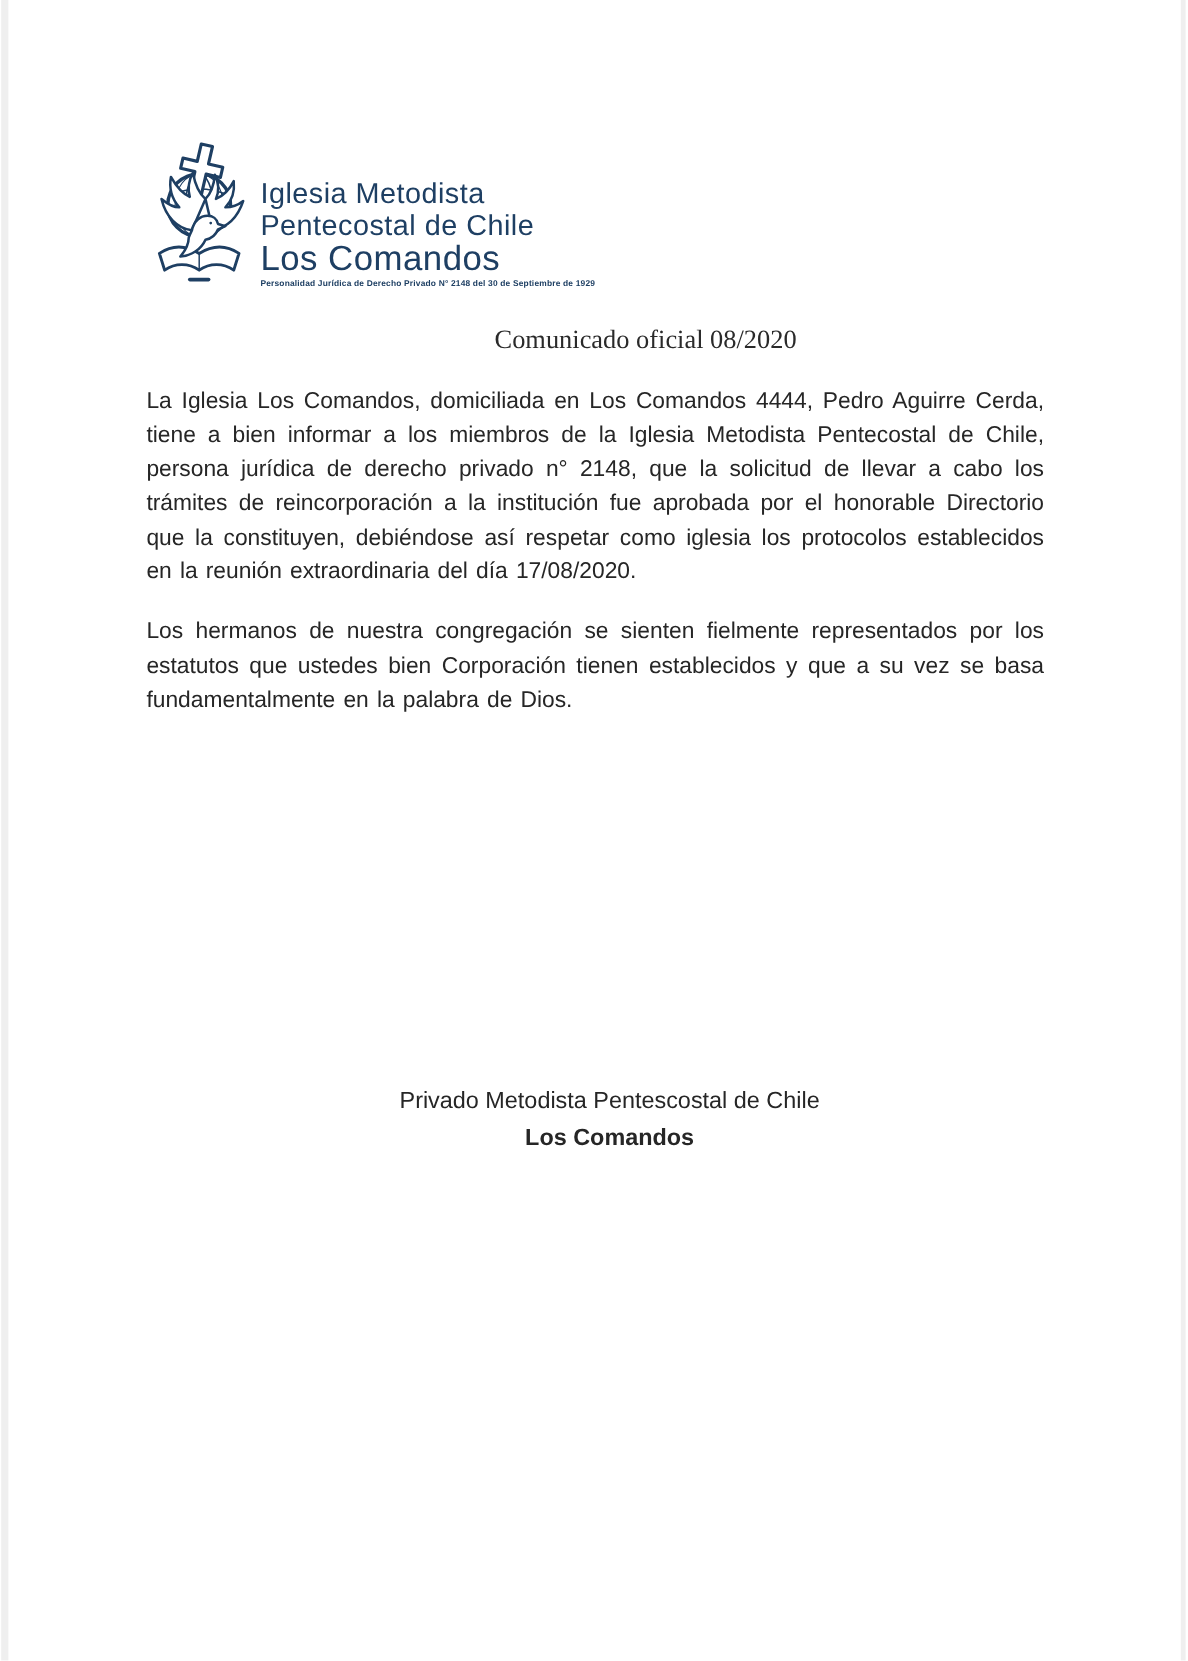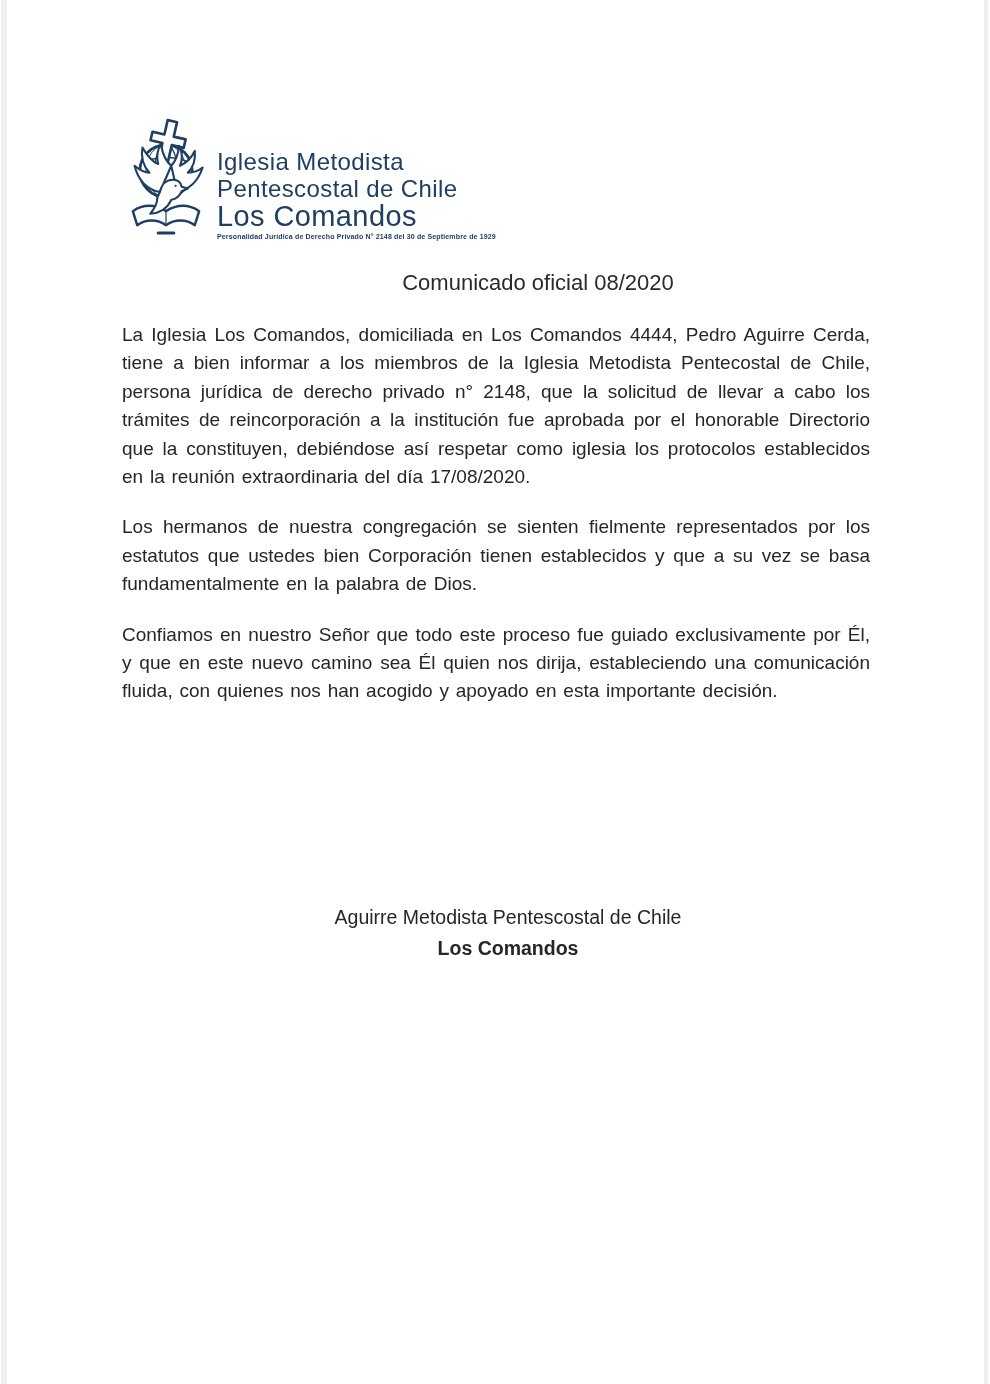--- a/index.html
+++ b/index.html
@@ -62,20 +62,21 @@
     position: absolute;
     top: 270px;
     left: 122px;
     width: 748px;
     margin: 0;
     text-align: center;
     font-size: 22px;
     font-weight: 400;
     color: #2a2a2a;
     transform: translateX(42px);
+    font-family: Liberation Serif, serif;
   }
   .doc-body {
     position: absolute;
     top: 321px;
     left: 122px;
     width: 748px;
     font-size: 19px;
     line-height: 28.4px;
     text-align: justify;
     text-justify: inter-word;
@@ -126,32 +127,31 @@
         <path d="M46 133 H64" stroke-width="3.5"></path>
 
         <path d="M48 86 C34 84 23 73 19 56 C25 61 30 64 36 64 C29 56 26 46 28 35 C33 44 39 51 46 54 C44 46 45 38 49 31 C51 42 55 51 61 56 Z" stroke-width="2.4" fill="#ffffff"></path>
         <path d="M61 56 C66 51 69 43 70 33 C74 41 74 49 71 56 C78 53 84 47 88 39 C89 49 86 58 80 64 C86 64 92 62 97 58 C92 73 82 83 68 86 Z" stroke-width="2.4" fill="#ffffff"></path>
         <path d="M48 86 C50 77 56 72 63 72 C68 72 72 75 73 80 L80 82 L73 85 C71 90 67 94 61 95 C57 104 48 110 37 111 C42 105 45 99 45 93 C46 90 47 88 48 86 Z" stroke-width="2.4" fill="#ffffff"></path>
         <circle cx="66" cy="79" r="1.3" fill="#1e3f63" stroke="none"></circle>
       </g>
     </svg>
     <div class="logo-text">
       <div class="logo-line-1">Iglesia Metodista</div>
-      <div class="logo-line-2">Pentescostal de Chile</div>
+      <div class="logo-line-2">Pentecostal de Chile</div>
       <div class="logo-line-3">Los Comandos</div>
       <div class="logo-legal">Personalidad Jurídica de Derecho Privado N° 2148 del 30 de Septiembre de 1929</div>
     </div>
   </div>
 
   <h1 class="doc-title">Comunicado oficial 08/2020</h1>
 
   <div class="doc-body">
     <p>La Iglesia Los Comandos, domiciliada en Los Comandos 4444, Pedro Aguirre Cerda, tiene a bien informar a los miembros de la Iglesia Metodista Pentecostal de Chile, persona jurídica de derecho privado n° 2148, que la solicitud de llevar a cabo los trámites de reincorporación a la institución fue aprobada por el honorable Directorio que la constituyen, debiéndose así respetar como iglesia los protocolos establecidos en la reunión extraordinaria del día 17/08/2020.</p>
     <p>Los hermanos de nuestra congregación se sienten fielmente representados por los estatutos que ustedes bien Corporación tienen establecidos y que a su vez se basa fundamentalmente en la palabra de Dios.</p>
-    <p>Confiamos en nuestro Señor que todo este proceso fue guiado exclusivamente por Él, y que en este nuevo camino sea Él quien nos dirija, estableciendo una comunicación fluida, con quienes nos han acogido y apoyado en esta importante decisión.</p>
   </div>
 
   <div class="signature">
-    <div class="sig-line-1">Aguirre Metodista Pentescostal de Chile</div>
+    <div class="sig-line-1">Privado Metodista Pentescostal de Chile</div>
     <div class="sig-line-2">Los Comandos</div>
   </div>
 
 </div>
 
 </body></html>

